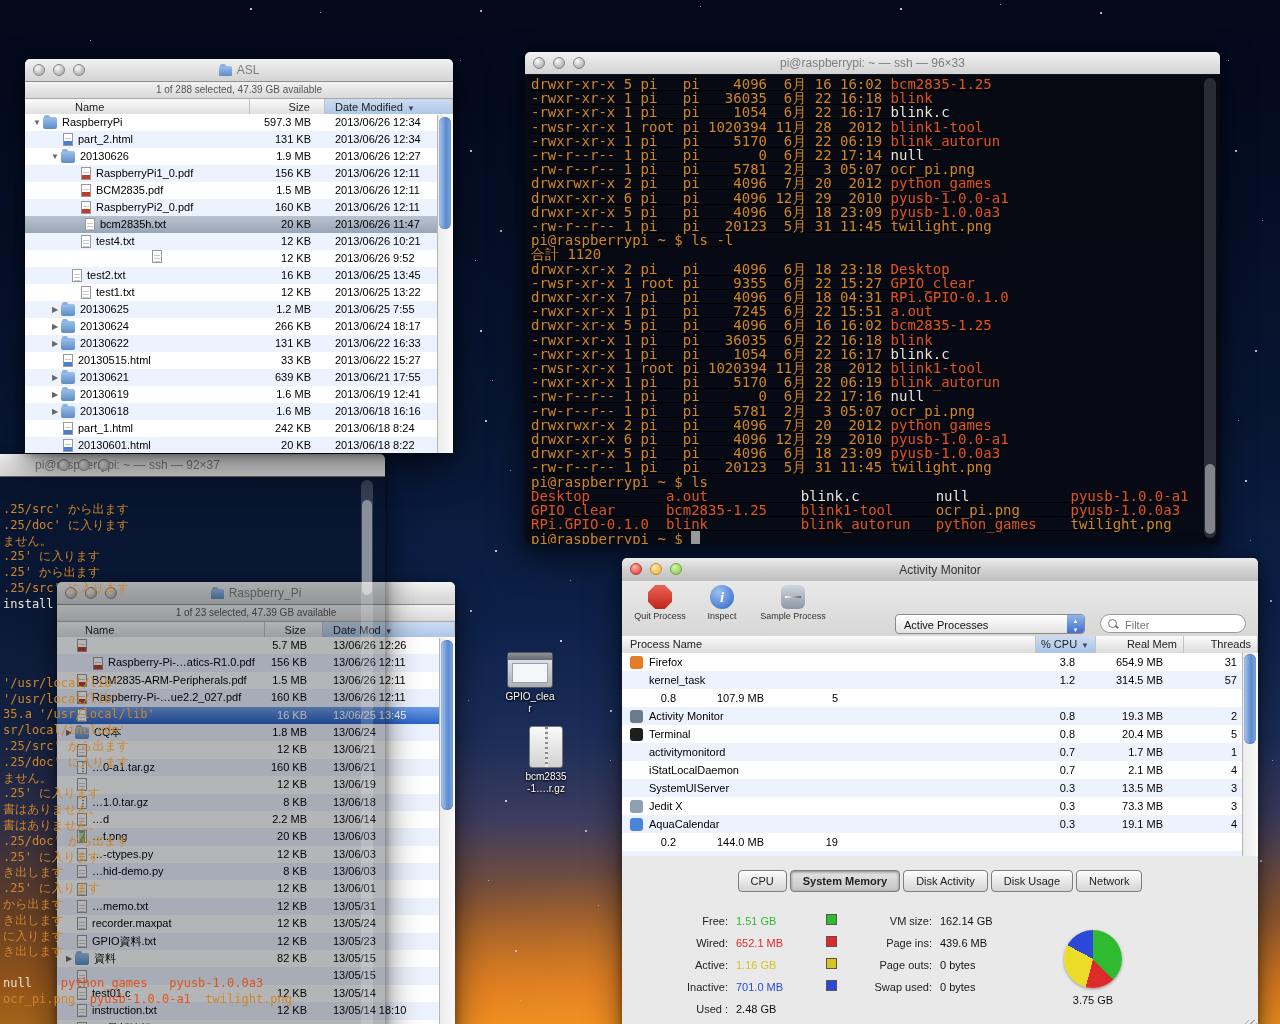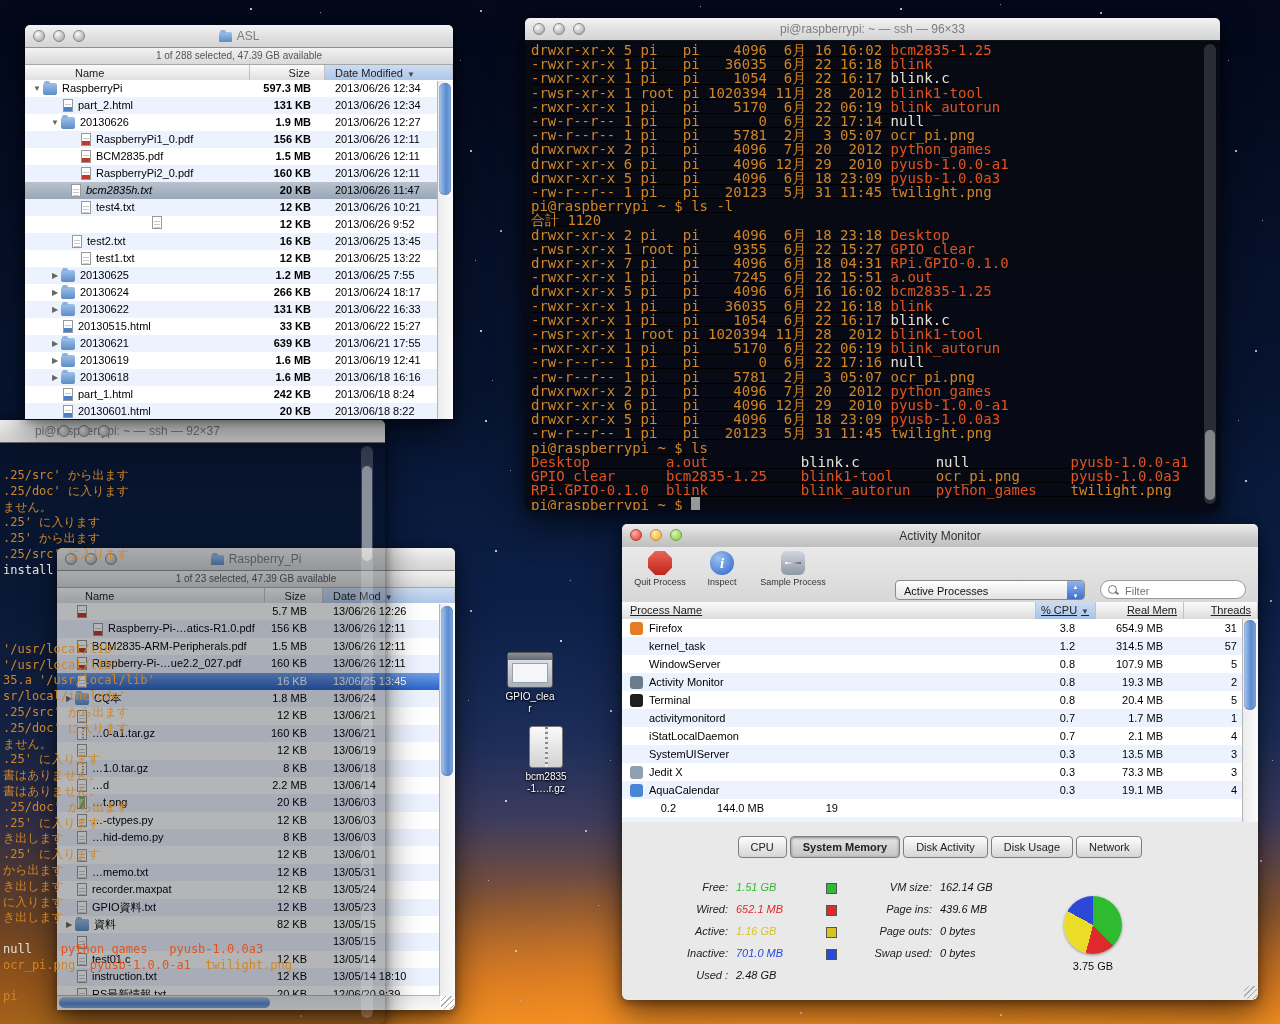--- a/index.html
+++ b/index.html
@@ -16,21 +16,21 @@
     505px 800px #fff,515px 950px #dde,495px 550px #fff,1235px 150px #fff,1255px 350px #eef,
     1245px 480px #fff,1270px 600px #cde,1232px 700px #fff,1260px 860px #eef,1240px 950px #fff,
     60px 985px #fde,300px 1015px #fff,800px 1012px #eef,1000px 1014px #fff,610px 710px #fff,
     585px 830px #dde,560px 640px #fff,480px 330px #fff;}
   .starsB{width:1px;height:1px;box-shadow:90px 40px #ccd,170px 90px #bbc,320px 12px #ccd,
     460px 60px #aab,475px 260px #ccd,492px 380px #bbc,510px 470px #ccd,468px 700px #bbc,
     488px 880px #ccd,520px 1000px #bbc,1228px 60px #ccd,1262px 220px #bbc,1238px 420px #ccd,
     1250px 540px #aab,1272px 760px #ccd,1236px 900px #bbc,700px 6px #ccd,1000px 4px #bbc,
     150px 1008px #ccd,420px 995px #bbc,598px 905px #ccd,570px 580px 1px #fff,610px 760px #ccd;}
   
-  .window{position:absolute;border-radius:6px;box-shadow:0 14px 34px rgba(0,0,0,.55),0 2px 8px rgba(0,0,0,.4);}
+  .window{position:absolute;border-radius:6px;box-shadow:0 14px 34px rgba(0,0,0,.55),0 2px 8px rgba(0,0,0,.4);margin-top:34px;}
   .titlebar{height:22px;border-radius:5px 5px 0 0;position:relative;display:flex;align-items:center;
     justify-content:center;font-size:12px;color:#333;border-bottom:1px solid #8f8f8f;
     background:linear-gradient(#ececec,#cfcfcf 55%,#bfbfbf);}
   .titlebar.inactive{background:linear-gradient(#f3f3f3,#e0e0e0 55%,#d4d4d4);color:#7d7d7d;}
   .lights{position:absolute;left:8px;top:5px;display:flex;gap:8px;}
   .light{width:12px;height:12px;border-radius:50%;border:1px solid #888;box-sizing:border-box;
     background:radial-gradient(circle at 35% 30%,#fbfbfb,#b2b2b2 75%);}
   .light.red{background:radial-gradient(circle at 35% 30%,#ffb3a6,#e9574f 70%);border-color:#b33d30;}
   .light.yellow{background:radial-gradient(circle at 35% 30%,#ffe9ae,#f5bf4f 70%);border-color:#c09030;}
   .light.green{background:radial-gradient(circle at 35% 30%,#d6f5b0,#9dd461 70%);border-color:#6fa43a;}
@@ -115,41 +115,41 @@
     text-align:center;padding-top:2px;box-sizing:border-box;}
   .amfilter{position:absolute;left:478px;top:33px;width:146px;height:19px;border:1px solid #9a9a9a;
     border-radius:10px;background:#fff;box-sizing:border-box;}
   .amfilter input{border:none;outline:none;background:transparent;width:110px;margin-left:22px;
     font-size:11px;height:15px;margin-top:1px;color:#444;}
   .mag{position:absolute;left:7px;top:4px;width:7px;height:7px;border:1.5px solid #777;border-radius:50%;}
   .mag::after{content:"";position:absolute;left:6px;top:6px;width:4px;height:1.5px;background:#777;transform:rotate(40deg);}
   .show-label{position:absolute;left:273px;top:56px;width:190px;text-align:center;font-size:9px;color:#333;}
   .filter-label{position:absolute;left:478px;top:56px;width:146px;text-align:center;font-size:9px;color:#333;}
   .amheader{position:absolute;left:0;right:0;top:78px;height:17px;display:flex;font-size:11px;
-    line-height:17px;color:#222;background:linear-gradient(#fbfbfb,#dcdcdc);border-bottom:1px solid #a0a0a0;text-decoration:underline;}
+    line-height:17px;color:#222;background:linear-gradient(#fbfbfb,#dcdcdc);border-bottom:1px solid #a0a0a0;}
   .amh{border-right:1px solid #c2c2c2;box-sizing:border-box;}
   .amh.name{flex:1;padding-left:8px;}
   .amh.sorted{background:linear-gradient(#cddcf2,#a9c4e6);text-align:right;padding-right:6px;}
   .amh.r{text-align:right;padding-right:6px;}
   #am-rows{position:absolute;left:0;right:15px;top:95px;height:203px;overflow:hidden;background:#fff;}
   .amrow{display:flex;height:18px;line-height:18px;font-size:11px;color:#000;}
   .amrow:nth-child(even){background:#edf3fe;}
   .amname{flex:1;display:flex;align-items:center;overflow:hidden;padding-left:8px;}
   .amic{width:13px;height:13px;border-radius:3px;margin-right:6px;flex:none;}
   .amic.blank{background:transparent!important;}
   .amcell{flex:none;text-align:right;padding-right:6px;box-sizing:border-box;}
   .c-cpu{width:60px;} .c-mem{width:88px;} .c-thr{width:74px;}
   .amvscroll{position:absolute;top:95px;right:0;width:15px;height:203px;border-left:1px solid #b5b5b5;
     background:linear-gradient(90deg,#ececec,#fafafa);}
   .amtabs{position:absolute;left:0;right:0;top:312px;display:flex;justify-content:center;gap:3px;}
   .amtab{height:20px;padding:0 12px;font-size:11px;line-height:20px;border:1px solid #7e7e7e;
     border-radius:4px;background:linear-gradient(#fdfdfd,#d5d5d5);color:#222;}
   .amtab.active{background:linear-gradient(#e6e6e6,#c4c4c4);box-shadow:inset 0 1px 3px rgba(0,0,0,.45);font-weight:bold;}
   .ampane{position:absolute;left:0;right:0;top:340px;bottom:0;font-size:11px;color:#111;}
-  .memrow{position:absolute;height:14px;line-height:14px;display:flex;align-items:flex-end;font-style:italic;}
+  .memrow{position:absolute;height:14px;line-height:14px;display:flex;align-items:flex-start;}
   .mlabel{width:72px;text-align:right;color:#222;}
   .mvalue{width:64px;padding-left:8px;}
   .chip{width:11px;height:11px;border:1px solid #555;box-sizing:border-box;margin-left:26px;}
   .vmlabel{width:84px;text-align:right;color:#222;}
   .vmvalue{padding-left:8px;}
   #am-pie{position:absolute;left:442px;top:32px;width:58px;height:58px;border-radius:50%;
     box-shadow:0 1px 3px rgba(0,0,0,.4);}
   #am-pietotal{position:absolute;left:412px;top:96px;width:118px;text-align:center;font-size:11px;color:#111;}
   
   .dicon{position:absolute;width:76px;text-align:center;z-index:2;}
@@ -169,21 +169,21 @@
   #win-raspi .frow{height:17.4px;line-height:17.4px;}
   #win-raspi .fsize{width:58px;padding-right:16px;}
   #win-raspi .fdate{width:132px;padding-left:10px;}
   #win-raspi .fh.name{flex:1;padding-left:28px;}
   #win-raspi .fh.size{width:58px;text-align:right;padding-right:16px;}
   #win-raspi .fh.date{width:132px;padding-left:10px;}
   #win-raspi .vscroll{bottom:14px;}
   #win-term2{left:-130px;top:420px;width:515px;height:604px;z-index:20;}
   #win-asl{left:25px;top:25px;width:428px;height:394px;z-index:30;background:#fff;}
   #win-asl .frows{top:55px;bottom:0;}
-  #win-asl .fsize{width:75px;padding-right:14px;font-weight:bold;}
+  #win-asl .fsize{width:75px;padding-right:14px;}
   #win-asl .fdate{width:128px;padding-left:10px;}
   #win-asl .fh.name{flex:1;padding-left:50px;}
   #win-asl .fh.size{width:75px;text-align:right;padding-right:14px;}
   #win-asl .fh.date{width:128px;padding-left:10px;}
   #win-term1{left:525px;top:18px;width:695px;height:492px;z-index:25;}
   #win-am{left:622px;top:524px;width:636px;height:476px;z-index:40;}
   #win-am .titlebar{height:23px;}
 </style>
 </head>
 <body>
@@ -562,21 +562,21 @@
         <div class="frow">
           <div class="fname" style="padding-left: 42px;">
             <span class="disc"></span>
             <span class="fic ic-pdf"></span>
             <span class="ftext">RaspberryPi2_0.pdf</span>
           </div>
           <div class="fsize">160 KB</div>
           <div class="fdate">2013/06/26 12:11</div>
         </div>
         <div class="frow sel">
-          <div class="fname" style="padding-left: 32px; font-style: italic;">
+          <div class="fname" style="padding-left: 46px;">
             <span class="disc"></span>
             <span class="fic ic-txt"></span>
             <span class="ftext">bcm2835h.txt</span>
           </div>
           <div class="fsize">20 KB</div>
           <div class="fdate">2013/06/26 11:47</div>
         </div>
         <div class="frow">
           <div class="fname" style="padding-left: 42px;">
             <span class="disc"></span>
@@ -803,24 +803,20 @@
         <div class="amrow">
           <div class="amname">
             <span class="amic blank"></span>
             <span>kernel_task</span>
           </div>
           <div class="amcell c-cpu">1.2</div>
           <div class="amcell c-mem">314.5 MB</div>
           <div class="amcell c-thr">57</div>
         </div>
         <div class="amrow">
-          <div class="amname">
-            <span class="amic blank"></span>
-            <span>WindowServer</span>
-          </div>
           <div class="amcell c-cpu">0.8</div>
           <div class="amcell c-mem">107.9 MB</div>
           <div class="amcell c-thr">5</div>
         </div>
         <div class="amrow">
           <div class="amname">
             <span class="amic" style="background: rgb(107, 123, 140);"></span>
             <span>Activity Monitor</span>
           </div>
           <div class="amcell c-cpu">0.8</div>

